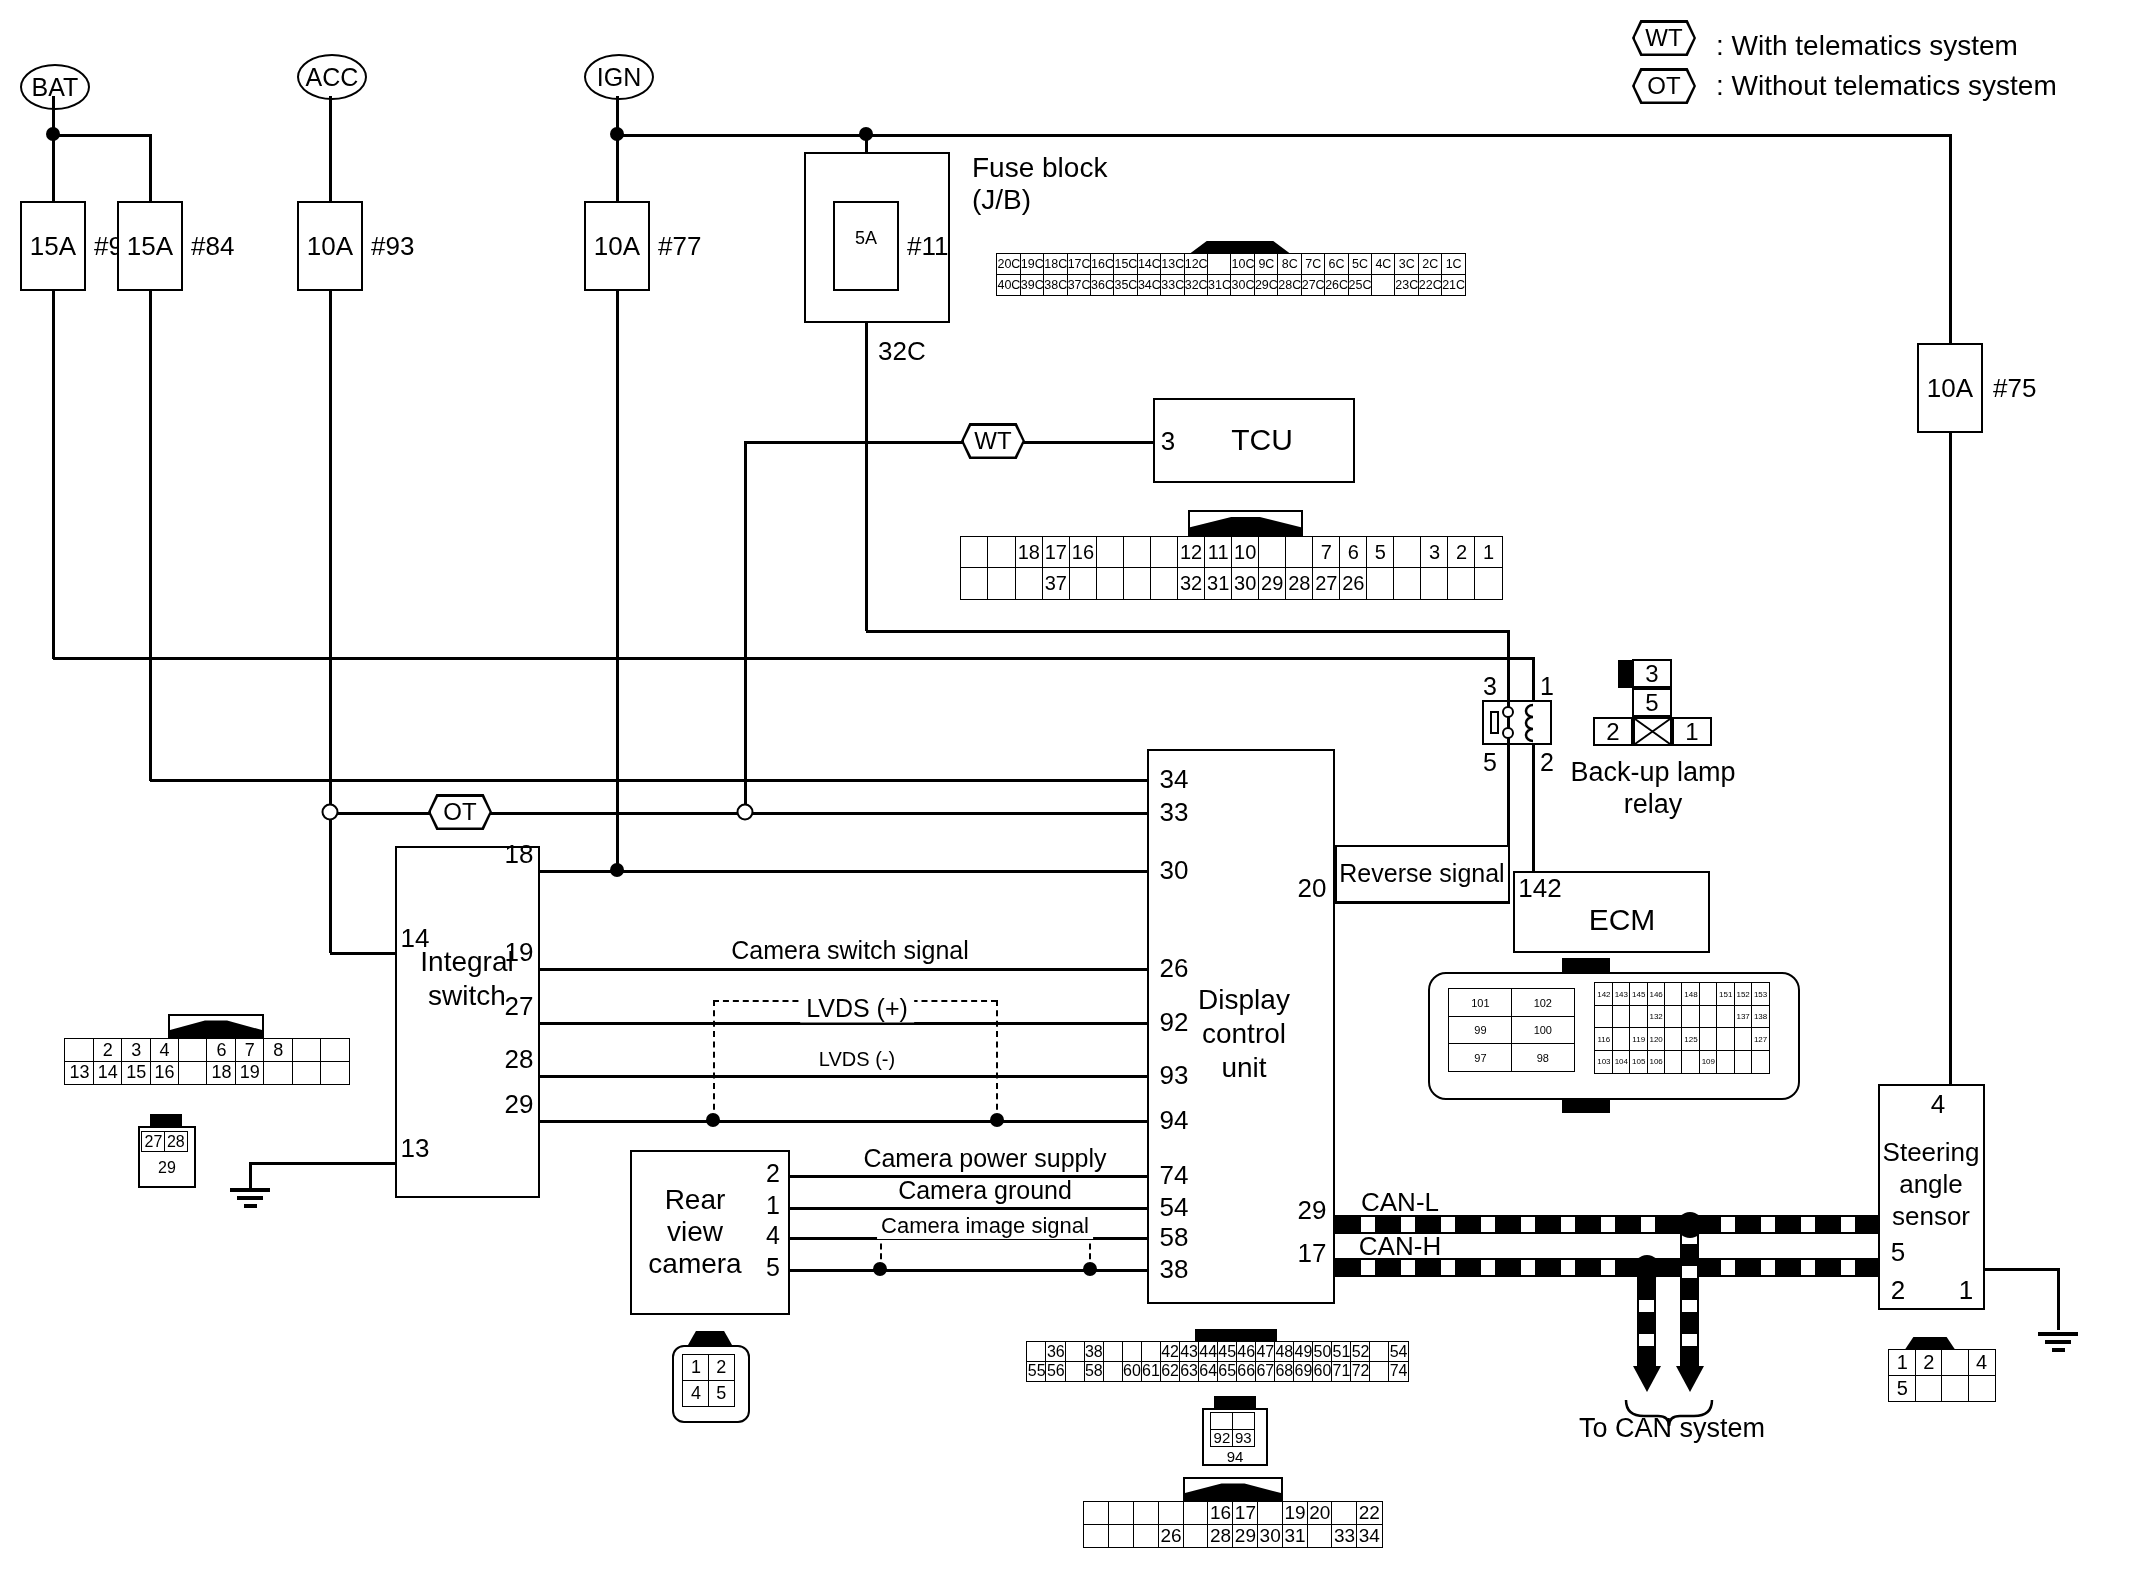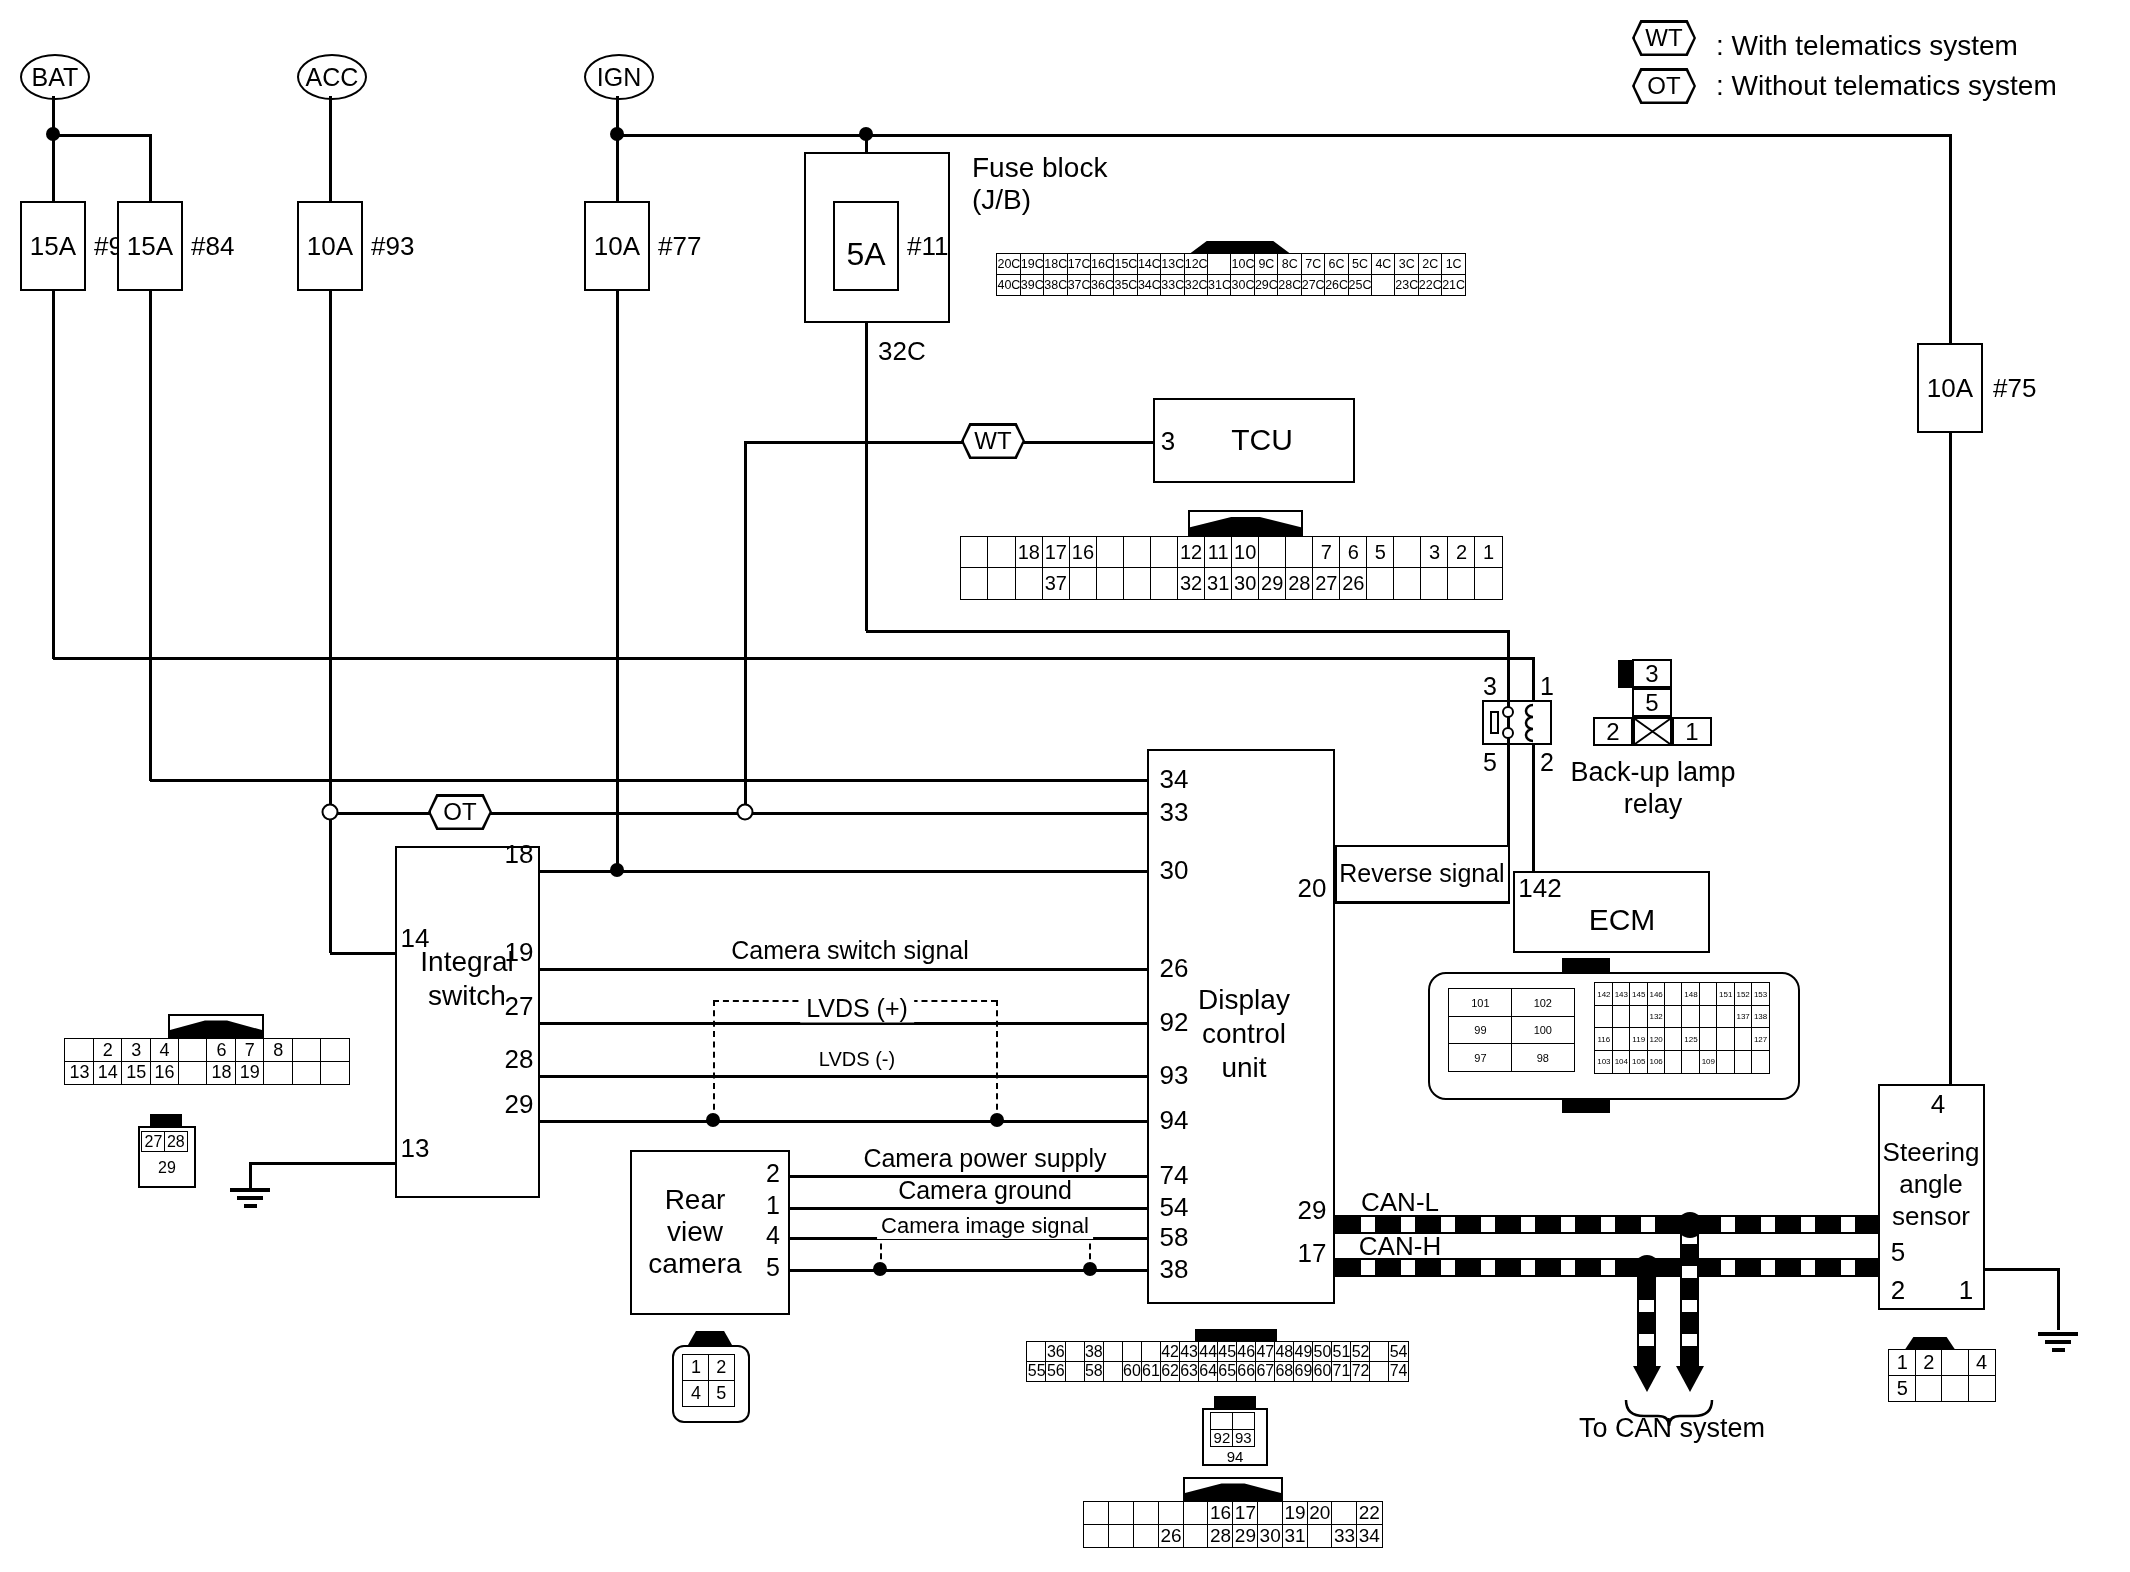--- a/index.html
+++ b/index.html
@@ -48,21 +48,21 @@
 
   <div class="hex" style="left:1664px;top:38px;width:64px;height:36px;">
     <div class="hexin">WT</div>
     </div>
   <div class="tl" style="left:1716px;top:38px;font-size:28px;margin-top:8px;">: With telematics system</div>
   <div class="hex" style="left:1664px;top:86px;width:64px;height:36px;">
     <div class="hexin">OT</div>
     </div>
   <div class="tl" style="left:1716px;top:86px;font-size:28px;">: Without telematics system</div>
 
-  <div class="ell" style="left:20px;top:54px;width:66px;height:42px;">BAT</div>
+  <div class="ell" style="left:20px;top:64px;width:66px;height:42px;">BAT</div>
   <div class="ell" style="left:297px;top:54px;width:66px;height:42px;">ACC</div>
   <div class="ell" style="left:584px;top:54px;width:66px;height:42px;">IGN</div>
 
   <div class="w" style="left:617px;top:134px;width:1335px;"></div>
   <div class="w" style="left:53px;top:134px;width:99px;"></div>
   <div class="w" style="left:53px;top:657px;width:1482px;"></div>
   <div class="w" style="left:150px;top:779px;width:999px;"></div>
   <div class="w" style="left:330px;top:812px;width:819px;"></div>
   <div class="w" style="left:745px;top:441px;width:410px;"></div>
   <div class="w" style="left:866px;top:630px;width:644px;"></div>
@@ -119,21 +119,21 @@
   <div class="tl" style="left:191px;top:246px;font-size:26px;">#84</div>
   <div class="box" style="left:297px;top:201px;width:66px;height:90px;"></div>
   <div class="t" style="left:330px;top:246px;font-size:26px;">10A</div>
   <div class="tl" style="left:371px;top:246px;font-size:26px;">#93</div>
   <div class="box" style="left:584px;top:201px;width:66px;height:90px;"></div>
   <div class="t" style="left:617px;top:246px;font-size:26px;">10A</div>
   <div class="tl" style="left:658px;top:246px;font-size:26px;">#77</div>
 
   <div class="box" style="left:804px;top:152px;width:146px;height:171px;border-width:2px;"></div>
   <div class="box" style="left:833px;top:201px;width:66px;height:90px;"></div>
-  <div class="t" style="left:866px;top:254px;font-size:32px;">5A</div>
+  <div class="t" style="left:866px;top:238px;font-size:18px;">5A</div>
   <div class="tl" style="left:907px;top:246px;font-size:26px;">#11</div>
   <div class="tl" style="left:972px;top:168px;font-size:28px;">Fuse block</div>
   <div class="tl" style="left:972px;top:200px;font-size:28px;">(J/B)</div>
   <div class="tl" style="left:878px;top:351px;font-size:26px;">32C</div>
   <div class="trap" style="left:1188px;top:241px;width:104px;height:14px;"></div>
   <div class="grid" style="left:998px;top:255px;--cw:25px;--ch:22px;--fs:12.5px;">
       <div class="grow">
         <div class="gcell">20C</div>
         <div class="gcell">19C</div>
         <div class="gcell">18C</div>

